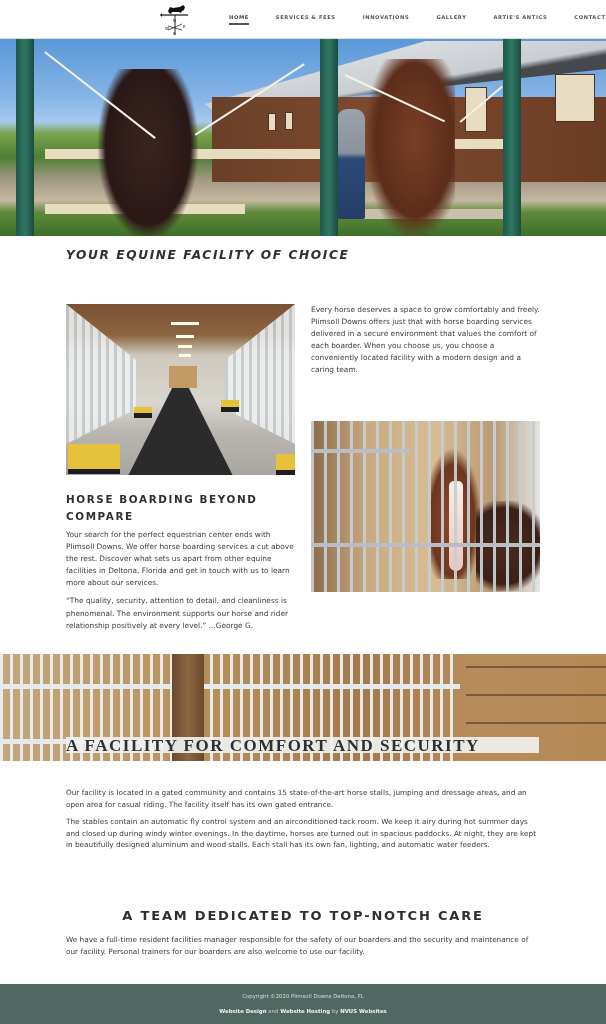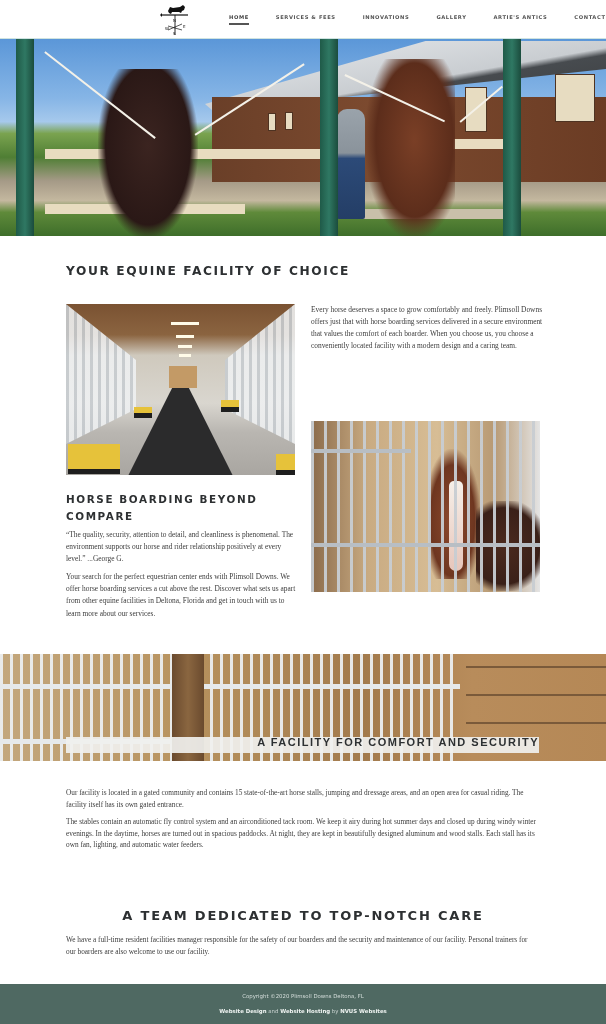--- a/index.html
+++ b/index.html
@@ -25,24 +25,24 @@
   .hero .barn-window { position: absolute; background: #e7dcc1; border: 1px solid #4e3322; }
   .hero .fence-h { position: absolute; height: 10px; background: #e8dcc0; }
   .hero .post { position: absolute; top: 0; width: 18px; height: 197px; background: linear-gradient(90deg, #1f5a48, #2f7863 50%, #1b4c3d); }
   .hero .horse-dark { position: absolute; left: 98px; top: 30px; width: 100px; height: 170px; background: radial-gradient(ellipse at 50% 45%, #3b2420 0%, #2a1816 60%, rgba(42,24,22,0) 72%); }
   .hero .horse-chest { position: absolute; left: 365px; top: 20px; width: 90px; height: 180px; background: radial-gradient(ellipse at 55% 45%, #7a3f26 0%, #5c2d1b 55%, rgba(92,45,27,0) 72%); }
   .hero .person { position: absolute; left: 337px; top: 70px; width: 28px; height: 110px; background: linear-gradient(180deg, #9aa3ab 0%, #8a939b 40%, #2c4a78 45%, #243e66 100%); border-radius: 10px 10px 2px 2px; }
   .hero .rope { position: absolute; height: 1.5px; background: #f4f1e8; transform-origin: left center; }
 
   
   .h-title { position: absolute; font-family: "DejaVu Sans", sans-serif; font-weight: bold; color: #2d3032; letter-spacing: 1.6px; white-space: nowrap; }
-  .h1 { left: 66px; top: 264px; font-size: 12.2px; }
+  .h1 { left: 66px; top: 248px; font-size: 12.2px; font-style: italic; }
   .photo { position: absolute; overflow: hidden; }
   .para { position: absolute; font-size: 7.4px; line-height: 12.1px; color: #3c3c3c; }
-  .para p { margin-bottom: 6px; font-family: Liberation Serif, serif; }
+  .para p { margin-bottom: 6px; }
 
   .barn-aisle { left: 66px; top: 304px; width: 229px; height: 171px;
     background: linear-gradient(180deg, #7a5232 0%, #8b6440 18%, #cfc9bd 30%, #d9d6cf 58%, #b9b6b1 75%, #a9a6a1 100%); }
   .barn-aisle .mat { position: absolute; left: 62px; top: 84px; width: 105px; height: 88px; background: #2b2b2c; clip-path: polygon(42% 0, 58% 0, 100% 100%, 0 100%); }
   .barn-aisle .ceiling-light { position: absolute; left: 105px; width: 28px; height: 3px; background: #fffbe8; }
   .barn-aisle .stall-l { position: absolute; left: 0; top: 0; width: 70px; height: 140px; background: repeating-linear-gradient(90deg, #c7ccd0 0 3px, #eef0f1 3px 8px); clip-path: polygon(0 0, 100% 40%, 100% 75%, 0 100%); opacity: 0.9; }
   .barn-aisle .stall-r { position: absolute; right: 0; top: 0; width: 70px; height: 140px; background: repeating-linear-gradient(90deg, #c7ccd0 0 3px, #eef0f1 3px 8px); clip-path: polygon(0 40%, 100% 0, 100% 100%, 0 75%); opacity: 0.9; }
   .barn-aisle .tub { position: absolute; background: #e6c23a; border-bottom: 5px solid #1e1e1e; }
   .barn-aisle .end-wall { position: absolute; left: 103px; top: 62px; width: 28px; height: 22px; background: #c39a66; }
 
@@ -57,21 +57,21 @@
   .h2 { left: 66px; top: 491px; font-size: 10.4px; line-height: 17px; white-space: normal; width: 230px; }
 
   
   .banner { position: absolute; left: 0; top: 654px; width: 606px; height: 107px; overflow: hidden;
     background: linear-gradient(90deg, #c3a77d 0%, #b8935f 30%, #a27a4c 60%, #b88c5b 78%, #b58856 100%); }
   .banner .gates { position: absolute; left: 0; top: 0; width: 460px; height: 107px; background: repeating-linear-gradient(90deg, rgba(235,238,240,0.95) 0 3px, rgba(0,0,0,0) 3px 10px); }
   .banner .post { position: absolute; left: 172px; top: 0; width: 32px; height: 107px; background: linear-gradient(90deg, #6a4a2e, #8a6640, #6a4a2e); }
   .banner .hrail { position: absolute; left: 0; width: 460px; height: 5px; background: #e6e9eb; }
   .banner .wall-line { position: absolute; left: 466px; width: 140px; height: 2px; background: #7a5a3a; }
   .banner-label { position: absolute; left: 66px; top: 737px; width: 473px; height: 16px; background: rgba(240,240,238,0.92); }
-  .banner-title { position: absolute; left: 66px; top: 736px; width: 473px; text-align: right; font-family: Liberation Sans, sans-serif; font-weight: bold; font-size: 11px; letter-spacing: 1.5px; color: #2d3032; white-space: nowrap; }
+  .banner-title { position: absolute; left: 66px; top: 736px; width: 473px; text-align: left; font-family: Liberation Serif, serif; font-weight: bold; font-size: 17px; letter-spacing: 1.5px; color: #2d3032; white-space: nowrap; }
 
   .h3 { left: 0; width: 606px; top: 908px; font-size: 13px; text-align: center; letter-spacing: 1.8px; }
 
   
   .footer { position: absolute; left: 0; top: 984px; width: 606px; height: 40px; background: #4f6962; }
   .footer-copy { position: absolute; left: 0; width: 606px; top: 9px; text-align: center; font-size: 5.4px; color: #d5dedb; }
   .footer-credit { position: absolute; left: 0; width: 606px; top: 24px; text-align: center; font-size: 5.4px; color: #cbd5d2; }
   .footer-credit a { color: #f1f5f3; text-decoration: none; font-weight: bold; }
 </style>
 </head>
@@ -155,22 +155,22 @@
   <div class="head"></div>
   <div class="body"></div>
   <div class="blaze"></div>
   <div class="bars"></div>
   <div class="rail" style="top:122px;"></div>
   <div class="rail" style="top:28px; left:0; width:100px;"></div>
 </div>
 
 <h2 class="h-title h2">HORSE BOARDING BEYOND COMPARE</h2>
 <div class="para" style="left:66px; top:529px; width:232px;">
+  <p>Your search for the perfect equestrian center ends with Plimsoll Downs. We offer horse boarding services a cut above the rest.  Discover what sets us apart from other equine facilities in Deltona, Florida and get in touch with us to learn more about our services.</p>
   <p>“The quality, security, attention to detail, and cleanliness is phenomenal.  The environment supports our horse and rider relationship positively at every level.” ...George G.</p>
-  <p>Your search for the perfect equestrian center ends with Plimsoll Downs. We offer horse boarding services a cut above the rest.  Discover what sets us apart from other equine facilities in Deltona, Florida and get in touch with us to learn more about our services.</p>
 </div>
 
 <section class="banner">
   <div class="gates"></div>
   <div class="hrail" style="top:30px;"></div>
   <div class="hrail" style="top:85px; width:180px;"></div>
   <div class="post"></div>
   <div class="wall-line" style="top:12px;"></div>
   <div class="wall-line" style="top:40px;"></div>
   <div class="wall-line" style="top:68px;"></div>

